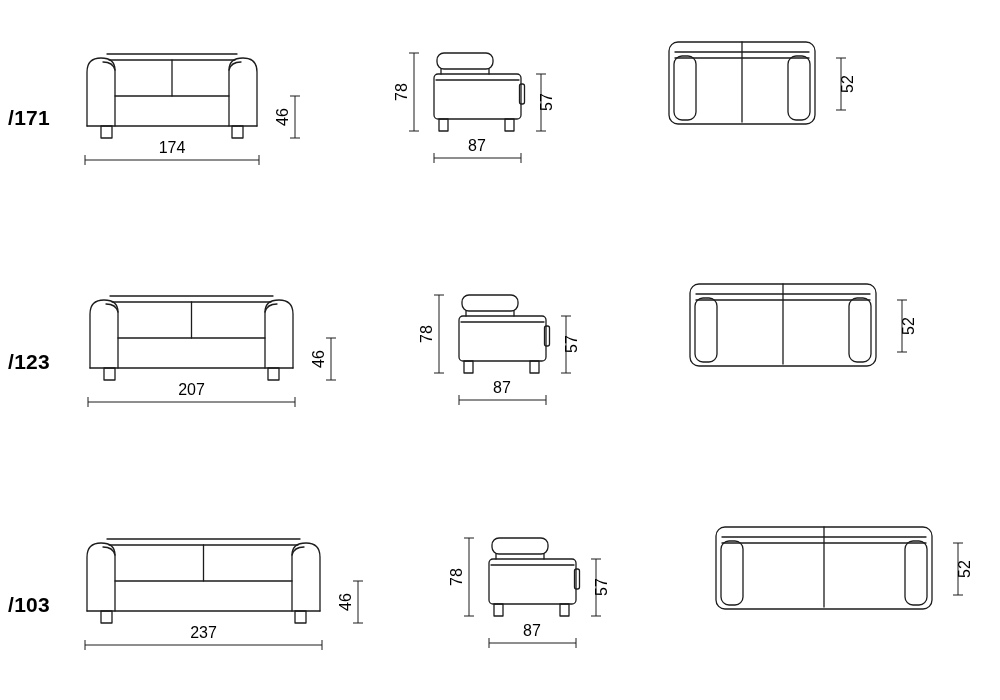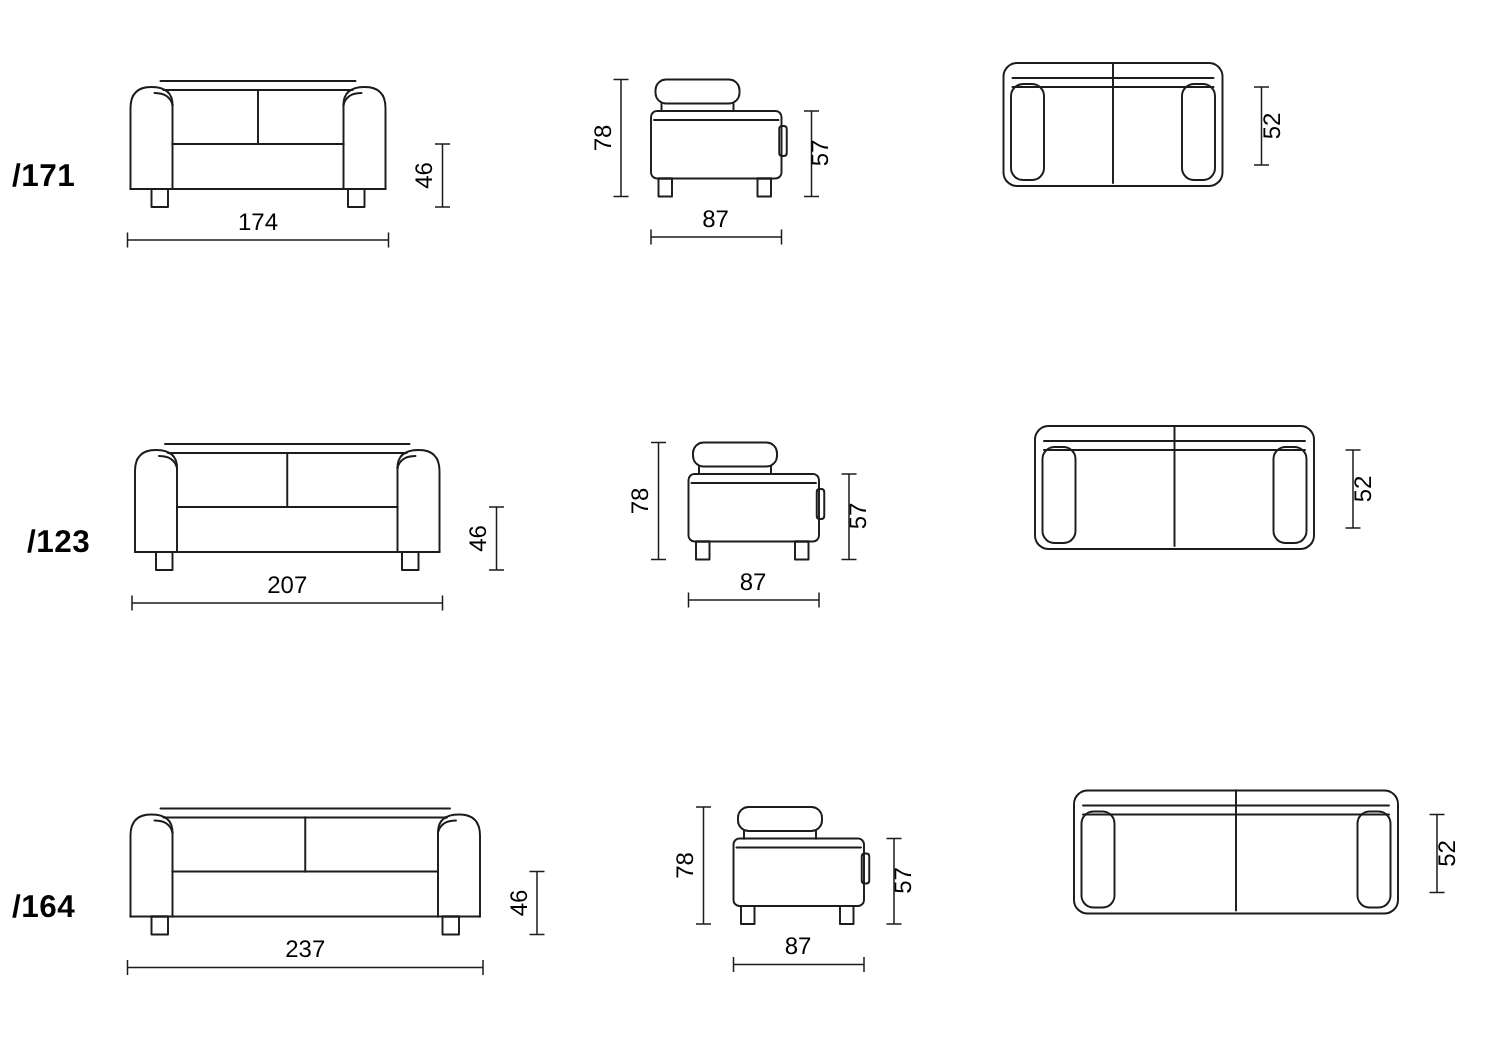--- a/index.html
+++ b/index.html
@@ -101,21 +101,21 @@
       <path d="M75,2 V82"></path>
       <rect x="7" y="16" width="22" height="64" rx="8"></rect>
       <rect x="121" y="16" width="22" height="64" rx="8"></rect>
     </g>
     <g class="dim">
       <path d="M174,18 V70 M169,18 H179 M169,70 H179"></path>
       <text x="186" y="44" text-anchor="middle" transform="rotate(-90 186 44)">52</text>
     </g>
   </svg>
 
-  <div class="model-label" style="left:8px; top:350px;margin-left:10px;">/123</div>
+  <div class="model-label" style="left:8px; top:350px;">/123</div>
 
   <svg class="view" style="left:88px; top:290px;" width="267" height="132" viewBox="0 0 267 132">
     <g class="art">
       <path d="M22,6 H185"></path>
       <path d="M24,12 H183"></path>
       <path d="M103.5,12 V48"></path>
       <path d="M30,48 H177"></path>
       <path d="M2,78 L2,24 Q2,10 16,10 Q30,10 30,22 L30,78"></path>
       <path d="M30,22 Q28,14 18,14"></path>
       <path d="M205,78 L205,24 Q205,10 191,10 Q177,10 177,22 L177,78"></path>
@@ -166,21 +166,21 @@
       <path d="M95,2 V82"></path>
       <rect x="7" y="16" width="22" height="64" rx="8"></rect>
       <rect x="161" y="16" width="22" height="64" rx="8"></rect>
     </g>
     <g class="dim">
       <path d="M214,18 V70 M209,18 H219 M209,70 H219"></path>
       <text x="226" y="44" text-anchor="middle" transform="rotate(-90 226 44)">52</text>
     </g>
   </svg>
 
-  <div class="model-label" style="left:8px; top:593px;">/164</div>
+  <div class="model-label" style="left:8px; top:593px;">/103</div>
 
   <svg class="view" style="left:85px; top:533px;" width="297" height="132" viewBox="0 0 297 132">
     <g class="art">
       <path d="M22,6 H215"></path>
       <path d="M24,12 H213"></path>
       <path d="M118.5,12 V48"></path>
       <path d="M30,48 H207"></path>
       <path d="M2,78 L2,24 Q2,10 16,10 Q30,10 30,22 L30,78"></path>
       <path d="M30,22 Q28,14 18,14"></path>
       <path d="M235,78 L235,24 Q235,10 221,10 Q207,10 207,22 L207,78"></path>

